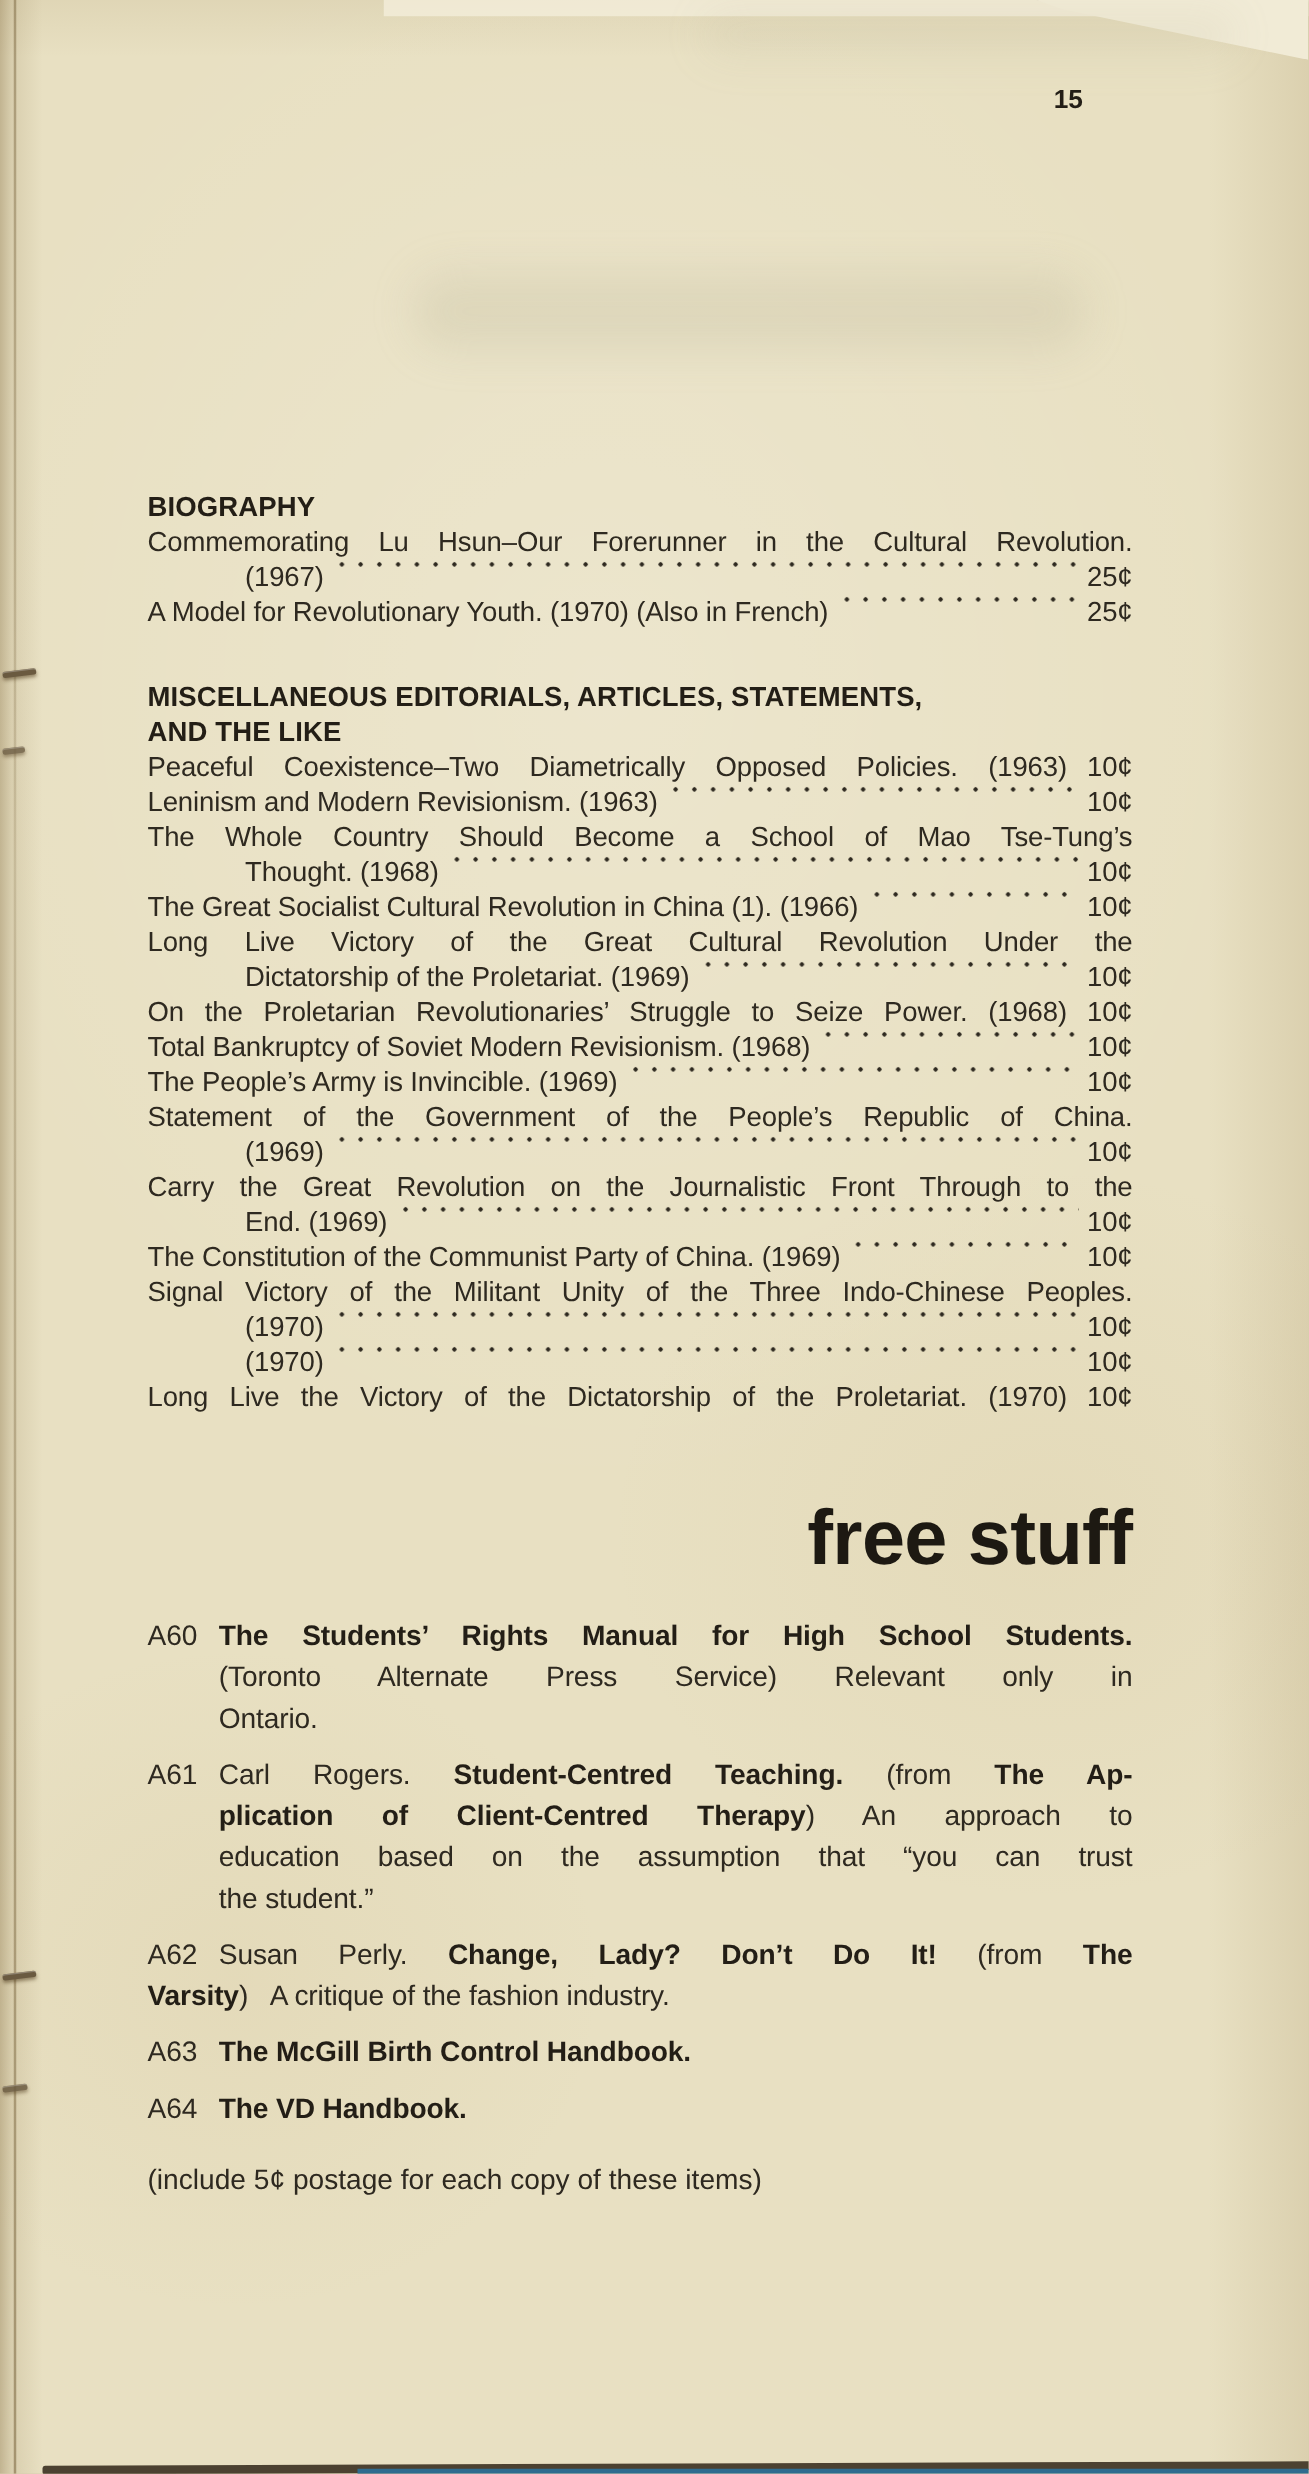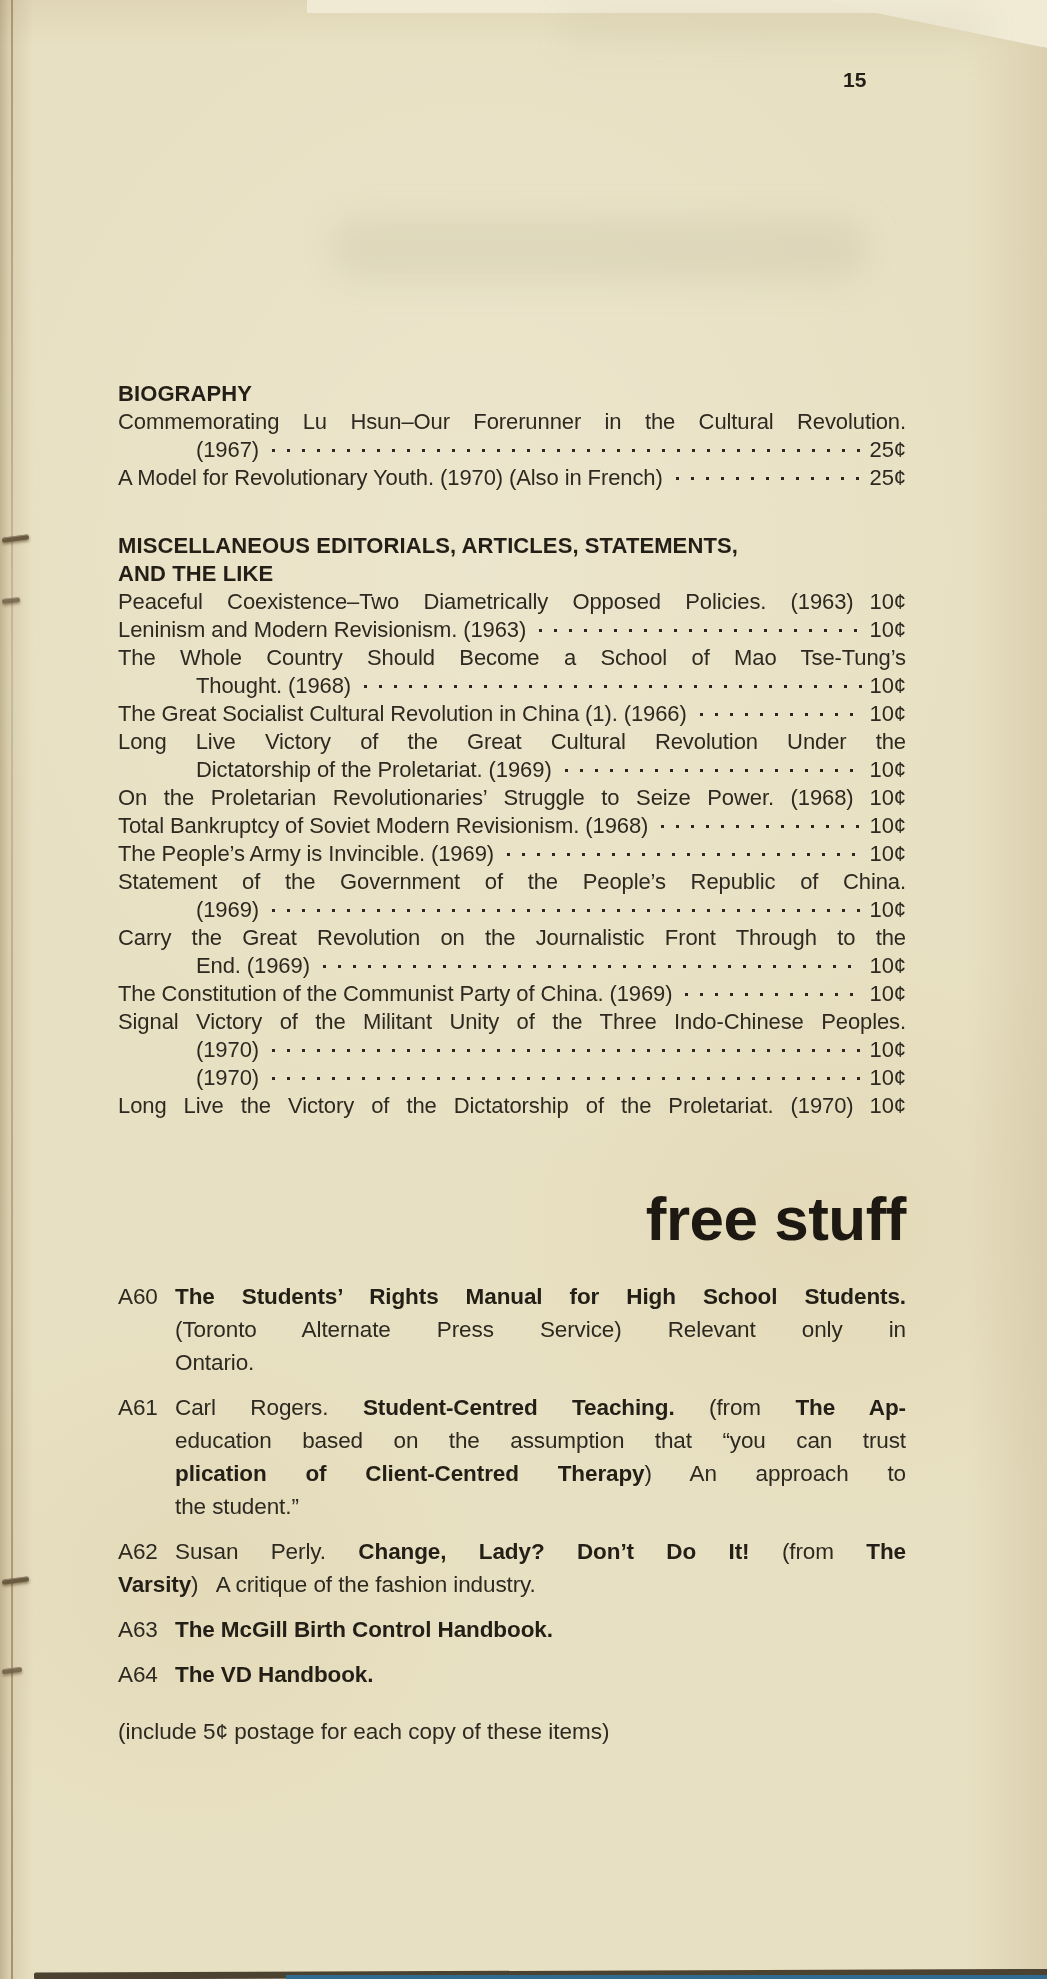--- a/index.html
+++ b/index.html
@@ -50,26 +50,26 @@
   .bottom-shadow{
     position:absolute;left:34px;right:0;bottom:3px;height:7px;background:#4c4231;
     transform:rotate(-.2deg);transform-origin:right center;border-radius:2px 0 0 2px;
   }
   .bottom-blue{position:absolute;left:286px;right:0;bottom:0;height:4px;background:#2f6c8f;}
 
   
   .page-number{position:absolute;left:843px;top:68px;font-size:21px;font-weight:bold;color:var(--ink-dark);}
 
   
-  .content{position:absolute;left:118px;top:380px;width:788px;color:var(--ink);}
+  .content{position:absolute;left:118px;top:392px;width:788px;color:var(--ink);}
   .sec-heading{font-size:22px;font-weight:bold;line-height:28px;color:var(--ink-dark);letter-spacing:.1px;}
   .sec2{margin-top:40px;}
   .pl{font-size:22px;line-height:28px;letter-spacing:-.1px;}
   .pl.j{text-align:justify;text-align-last:justify;}
-  .pl.lead,.pl.flexj{display:flex;align-items:center;}
+  .pl.lead,.pl.flexj{display:flex;align-items:flex-start;}
   .pl .t{white-space:nowrap;}
   .pl .grow{flex:1;white-space:normal;text-align:justify;text-align-last:justify;margin-right:16px;}
   .pl.ind{padding-left:78px;}
   .leader{
     flex:1;height:7px;margin:0 7px;
     background-image:radial-gradient(circle, var(--ink) 1.5px, rgba(0,0,0,0) 1.9px);
     background-size:15px 7px;background-repeat:repeat-x;background-position:left center;
   }
   .price{white-space:nowrap;}
 
@@ -217,22 +217,22 @@
   <div class="fs-item first">
     <span class="fs-label">A60</span>
     <div class="fs-line j1"><span class="b">The Students’ Rights Manual for High School Students.</span></div>
     <div class="fs-line j1"><span>(Toronto Alternate Press Service) Relevant only in</span></div>
     <div class="fs-line"><span>Ontario.</span></div>
   </div>
 
   <div class="fs-item">
     <span class="fs-label">A61</span>
     <div class="fs-line j1"><span>Carl Rogers. </span><span class="b">Student-Centred Teaching. </span><span>(from </span><span class="b">The Ap-</span></div>
+    <div class="fs-line j1"><span class="b">plication of Client-Centred Therapy</span><span>) An approach to</span></div>
     <div class="fs-line j1"><span>education based on the assumption that “you can trust</span></div>
-    <div class="fs-line j1"><span class="b">plication of Client-Centred Therapy</span><span>) An approach to</span></div>
     <div class="fs-line"><span>the student.”</span></div>
   </div>
 
   <div class="fs-item">
     <span class="fs-label">A62</span>
     <div class="fs-line j1"><span>Susan Perly. </span><span class="b">Change, Lady? Don’t Do It! </span><span>(from </span><span class="b">The</span></div>
     <div class="fs-line hang"><span class="b">Varsity</span><span>)   A critique of the fashion industry.</span></div>
   </div>
 
   <div class="fs-item">

